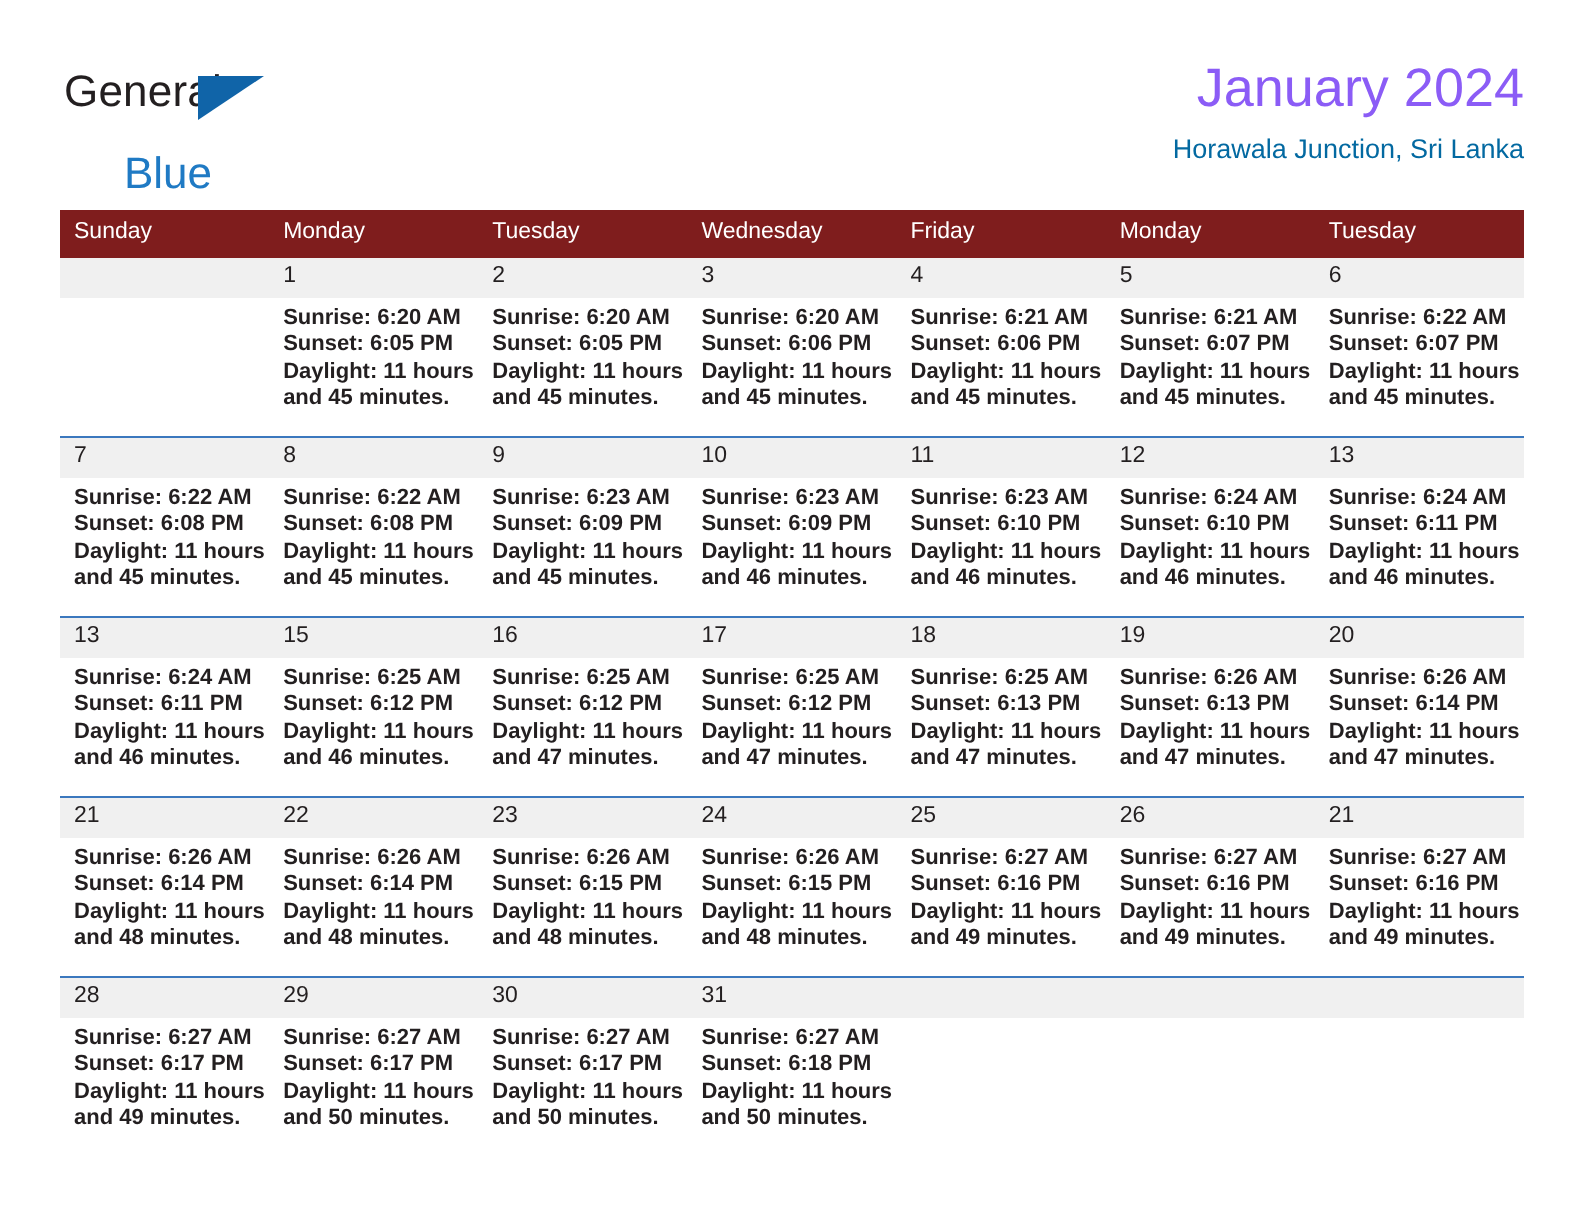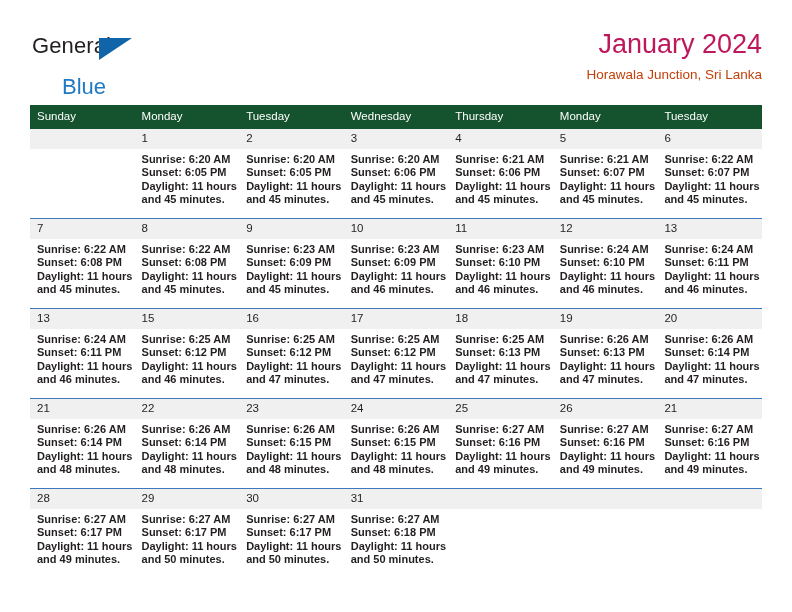--- a/index.html
+++ b/index.html
@@ -67,45 +67,45 @@
   }
 
   .title-block {
     position: absolute;
     right: 0;
     top: 0;
     text-align: right;
   }
   .cal-title {
     font-size: 27px;
-    color: #be185d;
+    color: #8b5cf6;
     line-height: 32px;
     white-space: nowrap;
     font-weight: normal;
     margin: 0;
   }
   .cal-subtitle {
     font-size: 13.5px;
-    color: #c2410c;
+    color: #0369a1;
     line-height: 20px;
     margin-top: 5px;
     white-space: nowrap;
   }
 
   
   .calendar {
     position: absolute;
     left: 30px;
     top: 105px;
     width: 732px;
     border-collapse: collapse;
     table-layout: fixed;
   }
   .calendar th {
-    background: #14532d;
+    background: #7f1d1d;
     color: #ffffff;
     font-weight: normal;
     font-size: 11.5px;
     text-align: left;
     padding: 5px 0 6px 7px;
     line-height: 13px;
     border: none;
   }
   .calendar td {
     vertical-align: top;
@@ -165,21 +165,21 @@
 
   </div>
 
   <table class="calendar">
     <thead>
       <tr id="weekday-row">
           <th>Sunday</th>
           <th>Monday</th>
           <th>Tuesday</th>
           <th>Wednesday</th>
-          <th>Thursday</th>
+          <th>Friday</th>
           <th>Monday</th>
           <th>Tuesday</th>
         </tr>
     </thead>
     <tbody id="calendar-body">
         <tr>
           <td>
             <div class="daycell empty">
               <div class="daynum"></div>
             </div>

